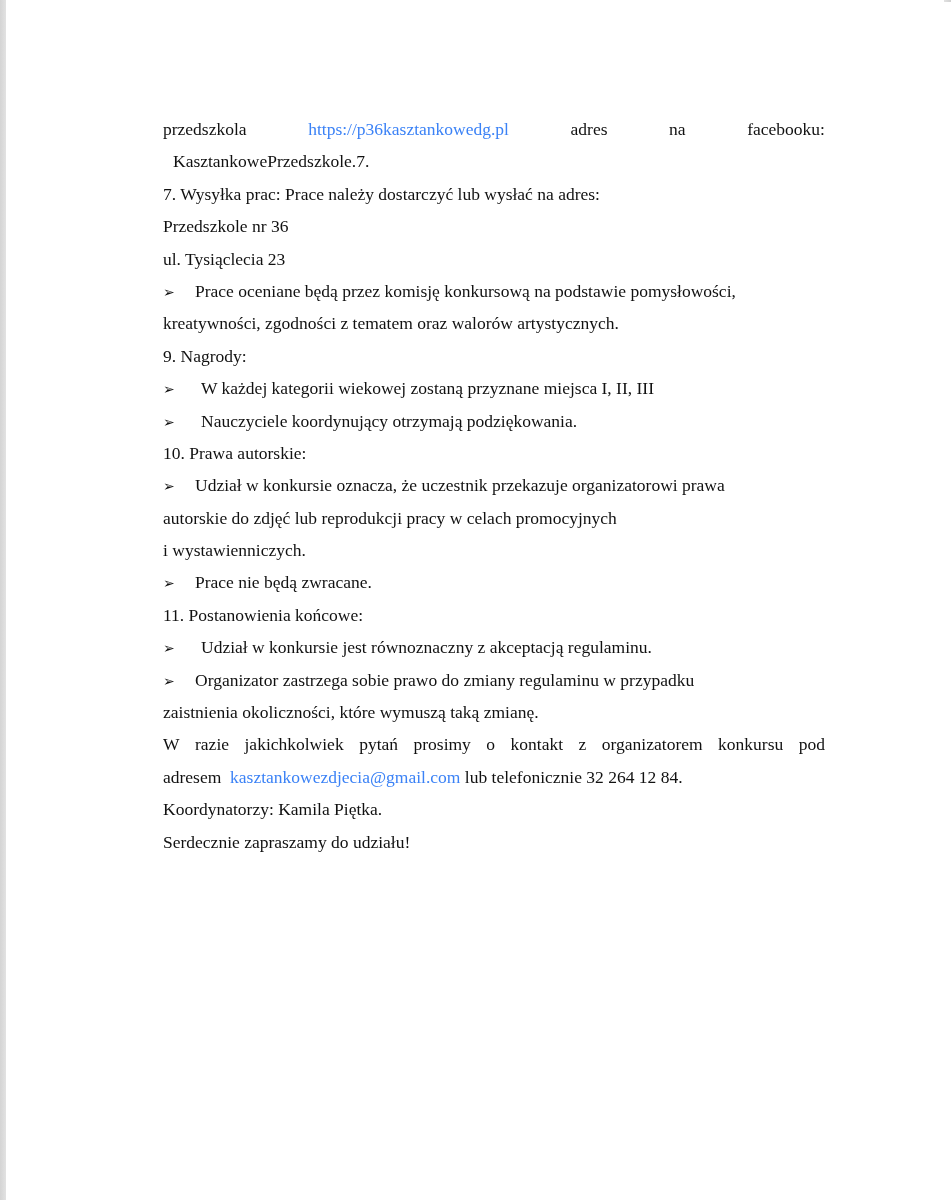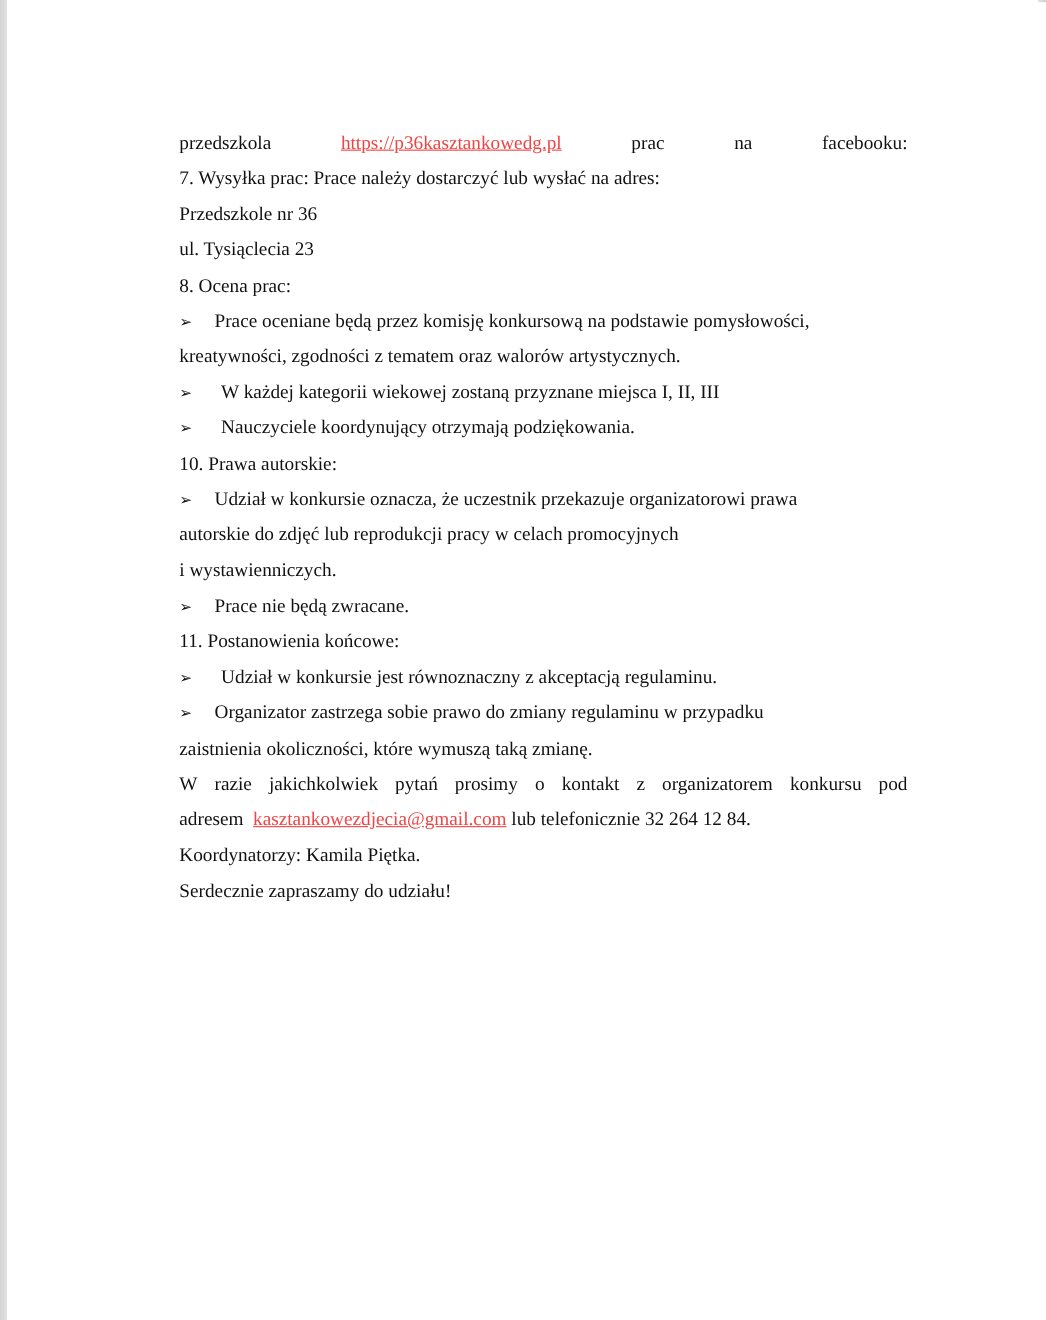--- a/index.html
+++ b/index.html
@@ -37,57 +37,58 @@
       height: 32.4px;
       line-height: 32.4px;
       white-space: nowrap;
       position: relative;
     }
     .justify {
       display: flex;
       justify-content: space-between;
     }
     .bold { font-weight: normal; }
-    .link { color: #ef4444; text-decoration: underline; }
+    .link { color: #3b82f6; }
     .indent1 { padding-left: 10px; }
     .bullet {
       display: inline-block;
       width: 32px;
       font-family: "DejaVu Sans", sans-serif;
       font-size: 14px;
     }
     .bullet.wide { width: 38px; }
   </style>
 </head>
 <body>
 
 <div class="viewer">
   <div class="page">
     <div class="content">
 
       <div class="line justify">
         <span>przedszkola</span>
         <span class="link">https://p36kasztankowedg.pl</span>
-        <span>prac</span>
+        <span>adres</span>
         <span>na</span>
         <span>facebooku:</span>
       </div>
+      <div class="line indent1">KasztankowePrzedszkole.7.</div>
 
       <div class="line">
         <span class="bold">7. Wysyłka prac:</span><span> Prace należy dostarczyć lub wysłać na adres:</span>
       </div>
       <div class="line">Przedszkole nr 36</div>
       <div class="line">ul. Tysiąclecia 23</div>
 
-      <div class="line bold">8. Ocena prac:</div>
       <div class="line">
         <span class="bullet">➢</span><span>Prace oceniane będą przez komisję konkursową na podstawie pomysłowości,</span>
       </div>
       <div class="line">kreatywności, zgodności z tematem oraz walorów artystycznych.</div>
 
+      <div class="line bold">9. Nagrody:</div>
       <div class="line">
         <span class="bullet wide">➢</span><span>W każdej kategorii wiekowej zostaną przyznane miejsca I, II, III</span>
       </div>
       <div class="line">
         <span class="bullet wide">➢</span><span>Nauczyciele koordynujący otrzymają podziękowania.</span>
       </div>
 
       <div class="line bold">10. Prawa autorskie:</div>
       <div class="line">
         <span class="bullet">➢</span><span>Udział w konkursie oznacza, że uczestnik przekazuje organizatorowi prawa</span>

